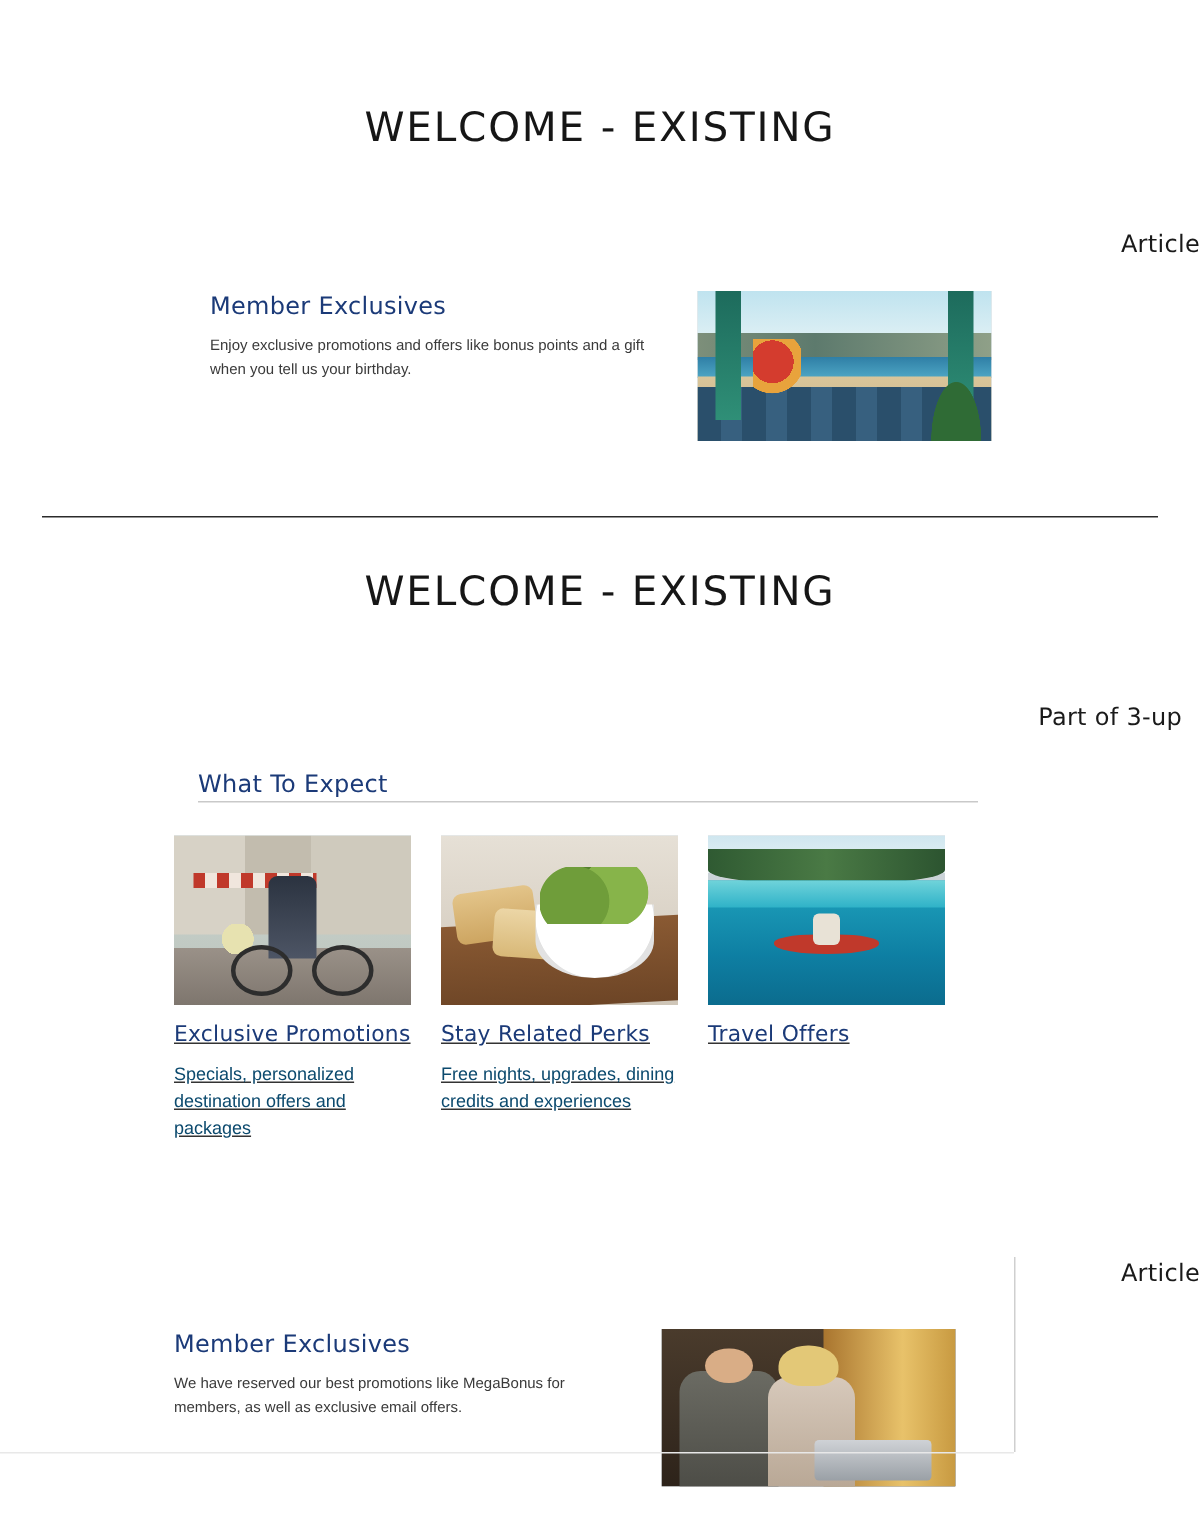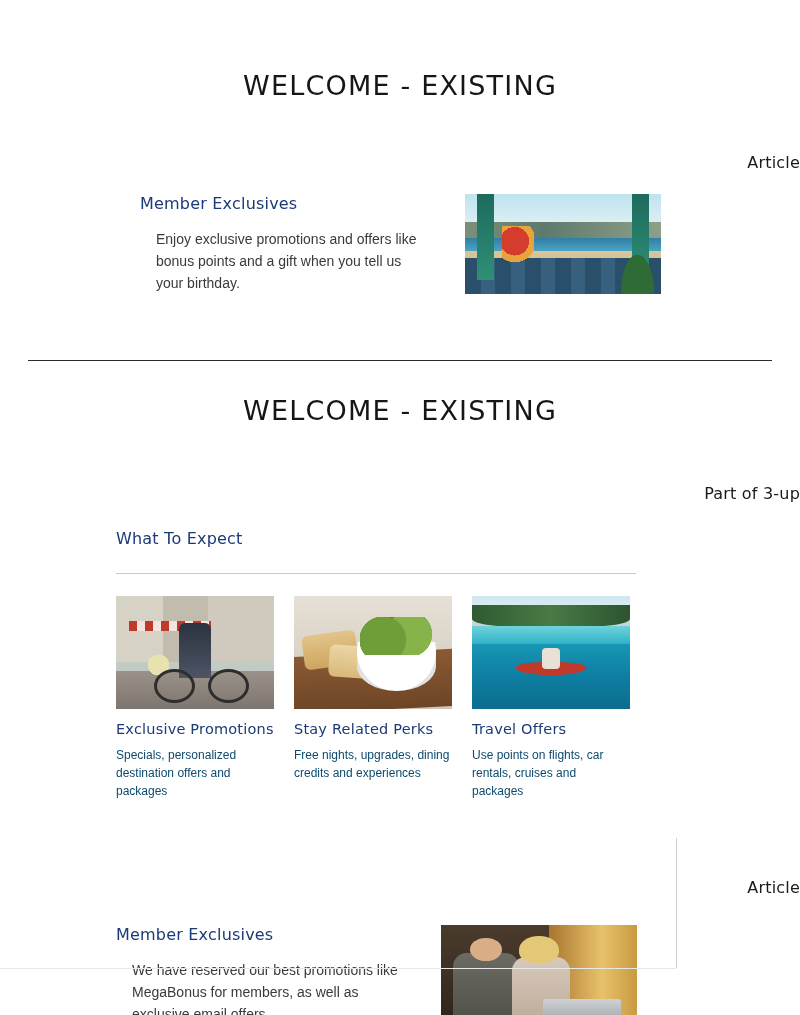--- a/index.html
+++ b/index.html
@@ -59,24 +59,24 @@
   }
   .article-title {
     font-family: "DejaVu Sans", sans-serif;
     color: #1b3a78;
     font-size: 16px;
     font-weight: 400;
     letter-spacing: 0.2px;
     margin: 0 0 10px 0;
   }
   .article-body {
-    font-size: 14px;
+    font-size: 10px;
     line-height: 1.55;
     color: #3a3a3a;
-    margin: 16px;
+    margin: 0;
   }
 
   
   .photo {
     position: relative;
     overflow: hidden;
     background: #cbd3d8;
   }
   .photo .layer { position: absolute; }
 
@@ -165,23 +165,24 @@
       background: #e3c877; border-radius: 50% 50% 40% 40%; }
   .img-couple .laptop { left:52%; bottom:4%; width:40%; height:26%;
       background: linear-gradient(#cfd2d6,#9aa0a6); border-radius: 3px; }
 
   
   .three-up-head {
     font-family: "DejaVu Sans", sans-serif;
     color: #1b3a78;
     font-size: 16px;
     letter-spacing: 0.2px;
-    padding-bottom: 25px;
+    padding-bottom: 2px;
     border-bottom: 1px solid #c9c9c9;
     width: 520px;
+    margin-left: 16px;
   }
   .cards {
     display: flex;
     gap: 20px;
   }
   .card { width: 158px; }
   .card-title {
     font-family: "DejaVu Sans", sans-serif;
     color: #1b3a78;
     font-size: 14.5px;
@@ -240,29 +241,29 @@
       <span class="layer plant"></span>
     </div>
   </div>
 
   <div style="padding:50px 28px 0 28px;">
     <div class="divider"></div>
   </div>
 
   <h1 class="section-title" id="welcome-nonmember-title">WELCOME - EXISTING</h1>
 
-  <div style="padding:40px 0 0 92px;">
+  <div style="padding:40px 12px 0 92px;">
     <div class="label-heading">Part of 3-up</div>
   </div>
 
   <div style="padding:26px 0 0 116px;">
     <div class="three-up-head">What To Expect</div>
   </div>
 
-  <div class="cards" style="padding:22px 0 0 116px;">
+  <div class="cards" style="padding:22px 0 0 116px;text-decoration:underline;">
 
     <div class="card">
       <div class="photo img-bike">
         <span class="layer bg"></span>
         <span class="layer bldg"></span>
         <span class="layer awning"></span>
         <span class="layer ground"></span>
         <span class="layer flowers"></span>
         <span class="layer person"></span>
         <span class="layer wheelA"></span>
@@ -288,21 +289,20 @@
     <div class="card">
       <div class="photo img-kayak">
         <span class="layer sky"></span>
         <span class="layer island"></span>
         <span class="layer sea"></span>
         <span class="layer shallow"></span>
         <span class="layer boat"></span>
         <span class="layer rower"></span>
       </div>
       <div class="card-title">Travel Offers</div>
-      <div class="card-body">Use points on flights, car rentals, cruises and packages</div>
     </div>
   </div>
 
   <div style="padding:78px 0 0 92px;">
     <div class="label-heading">Article</div>
   </div>
 
   <div class="article-block" style="padding:28px 0 0 116px;">
     <div class="article-text">
       <div class="article-title">Member Exclusives</div>

